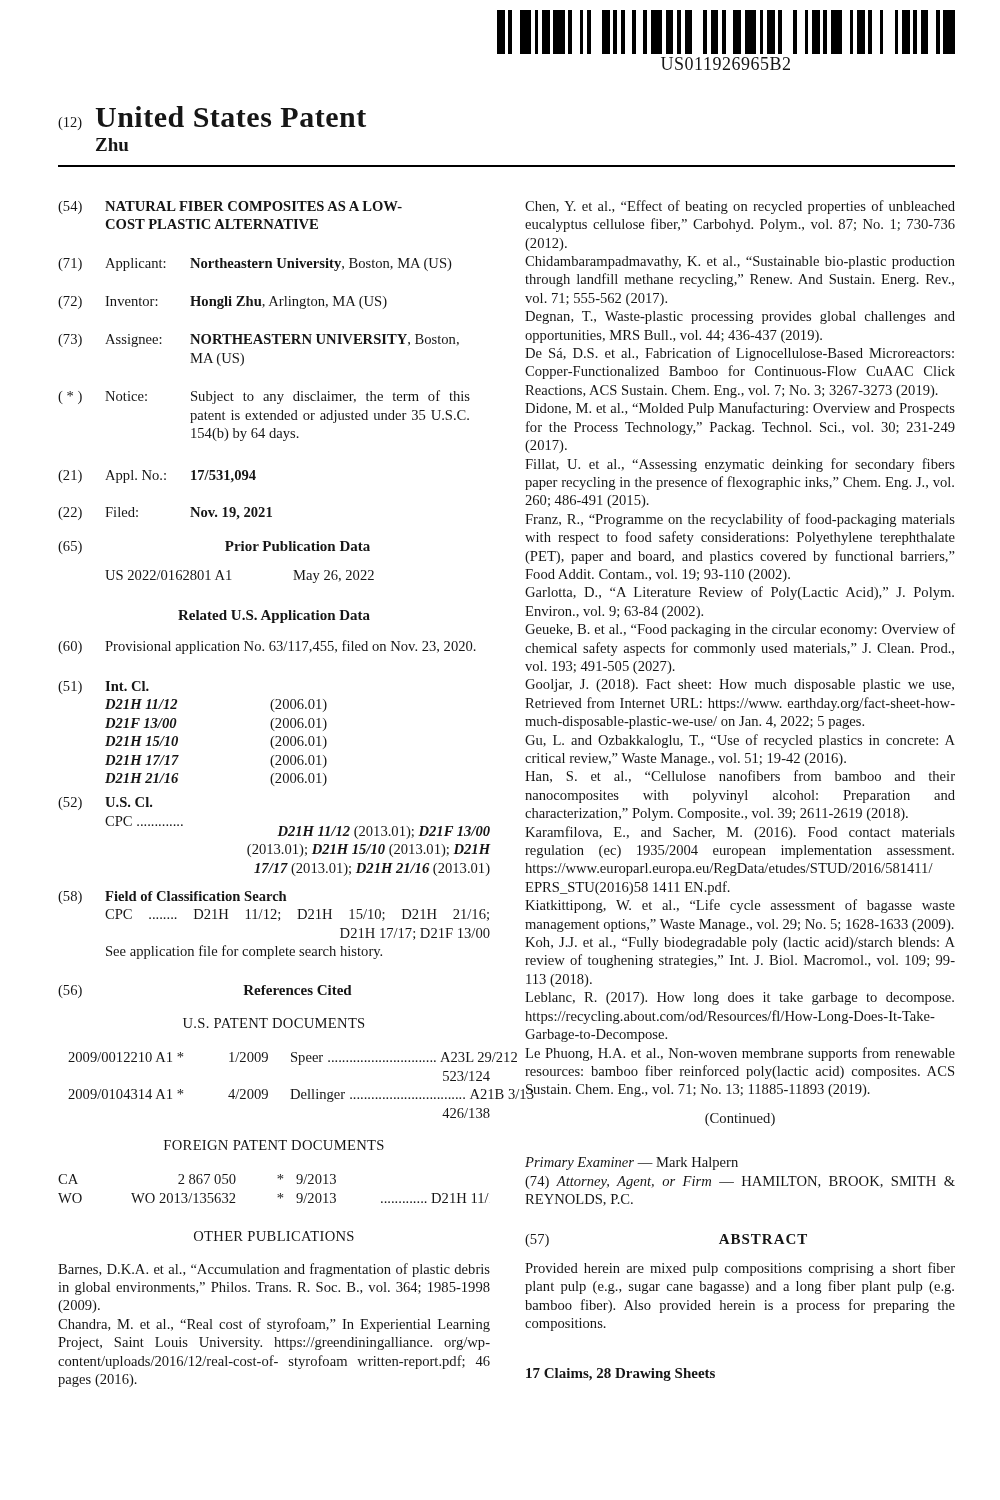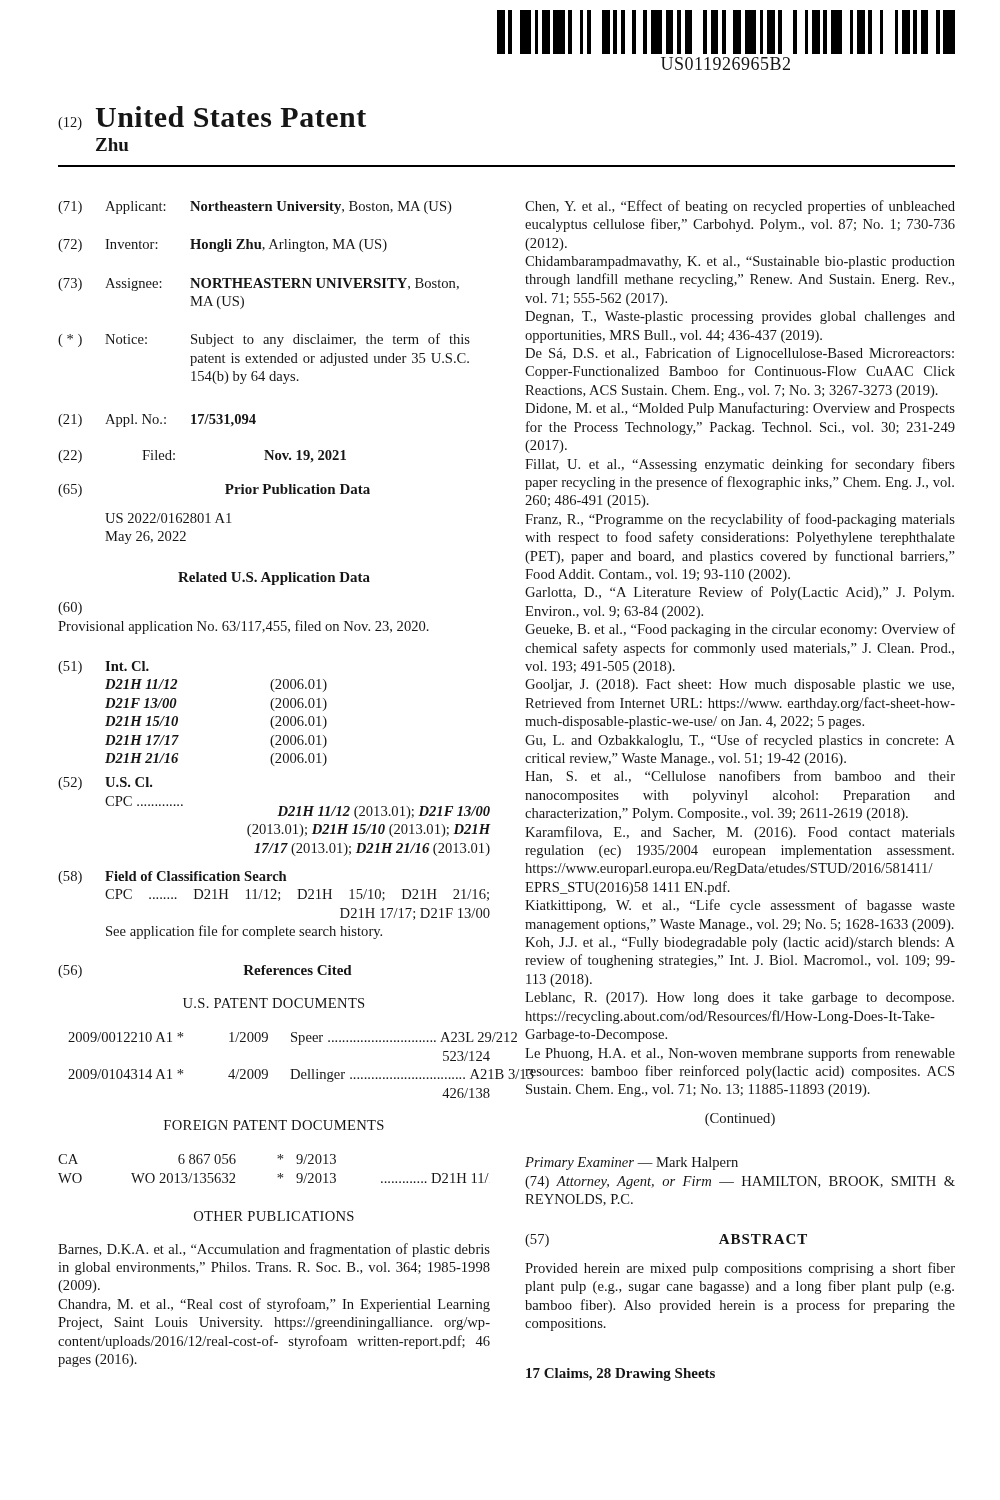--- a/index.html
+++ b/index.html
@@ -80,25 +80,25 @@
   .fp-date { width:70px; flex-shrink:0; padding-left:12px; }
   .fp-rest { flex:1; padding-left:26px; white-space:nowrap; overflow:hidden; }
 
   .refs p { margin:0; }
   .otherpubs p { margin:0; }
 
   
   .mb20 { margin-bottom:20px; }
   .mb24 { margin-bottom:24px; }
   .mb18 { margin-bottom:18px; }
-  .mb16 { margin-bottom:16px;gap:37px; }
+  .mb16 { margin-bottom:16px; }
   .mb14 { margin-bottom:14px; }
   .mb12 { margin-bottom:12px; }
   .mb10 { margin-bottom:10px; }
-  .mb22 { margin-bottom:22px;flex-direction:column; }
+  .mb22 { margin-bottom:22px; }
 
   .continued { text-align:center; margin-top:10px; margin-bottom:26px; }
   .abs-hdr { display:flex; margin-top:22px; margin-bottom:10px; }
   .abs-hdr .hdr-text { flex:1; text-align:center; font-weight:bold; font-size:15px; letter-spacing:1px; }
   .claims-line { text-align:left; font-weight:bold; font-size:15px; margin-top:32px; }
 </style>
 </head>
 <body>
 
 <div class="page">
@@ -201,20 +201,24 @@
       </div>
     </div>
   </div>
 
   <div class="rule"></div>
 
   <div class="columns">
 
     <div class="col-left">
 
+      <div class="field mb20">
+        <span class="fnum">(54)</span>
+        <div class="b" style="max-width:330px;">NATURAL FIBER COMPOSITES AS A LOW-COST PLASTIC ALTERNATIVE</div>
+      </div>
 
       <div class="field mb20">
         <span class="fnum">(71)</span>
         <span class="flabel">Applicant:</span>
         <div class="fvalue"><span class="b">Northeastern University</span><span>, Boston, MA (US)</span></div>
       </div>
 
       <div class="field mb20">
         <span class="fnum">(72)</span>
         <span class="flabel">Inventor:</span>
@@ -339,21 +343,21 @@
           </span>
         </div>
         <div class="right">426/138</div>
       </div>
 
       <div class="caps-hdr mb16">FOREIGN PATENT DOCUMENTS</div>
 
       <div style="margin-bottom:20px;">
         <div class="fp-row">
           <span class="fp-cc">CA</span>
-          <span class="fp-no">6 867 056</span>
+          <span class="fp-no">2 867 050</span>
           <span class="fp-star">*</span>
           <span class="fp-date">9/2013</span>
           <span class="fp-rest"></span>
         </div>
         <div class="fp-row">
           <span class="fp-cc">WO</span>
           <span class="fp-no">WO 2013/135632</span>
           <span class="fp-star">*</span>
           <span class="fp-date">9/2013</span>
           <span class="fp-rest">............. D21H 11/14</span>
@@ -373,21 +377,21 @@
 
       <div class="refs just">
         <p>Chen, Y. et al., “Effect of beating on recycled properties of unbleached eucalyptus cellulose fiber,” Carbohyd. Polym., vol. 87; No. 1; 730-736 (2012).</p>
         <p>Chidambarampadmavathy, K. et al., “Sustainable bio-plastic production through landfill methane recycling,” Renew. And Sustain. Energ. Rev., vol. 71; 555-562 (2017).</p>
         <p>Degnan, T., Waste-plastic processing provides global challenges and opportunities, MRS Bull., vol. 44; 436-437 (2019).</p>
         <p>De Sá, D.S. et al., Fabrication of Lignocellulose-Based Microreactors: Copper-Functionalized Bamboo for Continuous-Flow CuAAC Click Reactions, ACS Sustain. Chem. Eng., vol. 7; No. 3; 3267-3273 (2019).</p>
         <p>Didone, M. et al., “Molded Pulp Manufacturing: Overview and Prospects for the Process Technology,” Packag. Technol. Sci., vol. 30; 231-249 (2017).</p>
         <p>Fillat, U. et al., “Assessing enzymatic deinking for secondary fibers paper recycling in the presence of flexographic inks,” Chem. Eng. J., vol. 260; 486-491 (2015).</p>
         <p>Franz, R., “Programme on the recyclability of food-packaging materials with respect to food safety considerations: Polyethylene terephthalate (PET), paper and board, and plastics covered by functional barriers,” Food Addit. Contam., vol. 19; 93-110 (2002).</p>
         <p>Garlotta, D., “A Literature Review of Poly(Lactic Acid),” J. Polym. Environ., vol. 9; 63-84 (2002).</p>
-        <p>Geueke, B. et al., “Food packaging in the circular economy: Overview of chemical safety aspects for commonly used materials,” J. Clean. Prod., vol. 193; 491-505 (2018).</p>
+        <p>Geueke, B. et al., “Food packaging in the circular economy: Overview of chemical safety aspects for commonly used materials,” J. Clean. Prod., vol. 193; 491-505 (2027).</p>
         <p>Gooljar, J. (2018). Fact sheet: How much disposable plastic we use, Retrieved from Internet URL: https://www. earthday.org/fact-sheet-how-much-disposable-plastic-we-use/ on Jan. 4, 2022; 5 pages.</p>
         <p>Gu, L. and Ozbakkaloglu, T., “Use of recycled plastics in concrete: A critical review,” Waste Manage., vol. 51; 19-42 (2016).</p>
         <p>Han, S. et al., “Cellulose nanofibers from bamboo and their nanocomposites with polyvinyl alcohol: Preparation and characterization,” Polym. Composite., vol. 39; 2611-2619 (2018).</p>
         <p>Karamfilova, E., and Sacher, M. (2016). Food contact materials regulation (ec) 1935/2004 european implementation assessment. https://www.europarl.europa.eu/RegData/etudes/STUD/2016/581411/ EPRS_STU(2016)58 1411 EN.pdf.</p>
         <p>Kiatkittipong, W. et al., “Life cycle assessment of bagasse waste management options,” Waste Manage., vol. 29; No. 5; 1628-1633 (2009).</p>
         <p>Koh, J.J. et al., “Fully biodegradable poly (lactic acid)/starch blends: A review of toughening strategies,” Int. J. Biol. Macromol., vol. 109; 99-113 (2018).</p>
         <p>Leblanc, R. (2017). How long does it take garbage to decompose. https://recycling.about.com/od/Resources/fl/How-Long-Does-It-Take-Garbage-to-Decompose.</p>
         <p>Le Phuong, H.A. et al., Non-woven membrane supports from renewable resources: bamboo fiber reinforced poly(lactic acid) composites. ACS Sustain. Chem. Eng., vol. 71; No. 13; 11885-11893 (2019).</p>
       </div>
 

